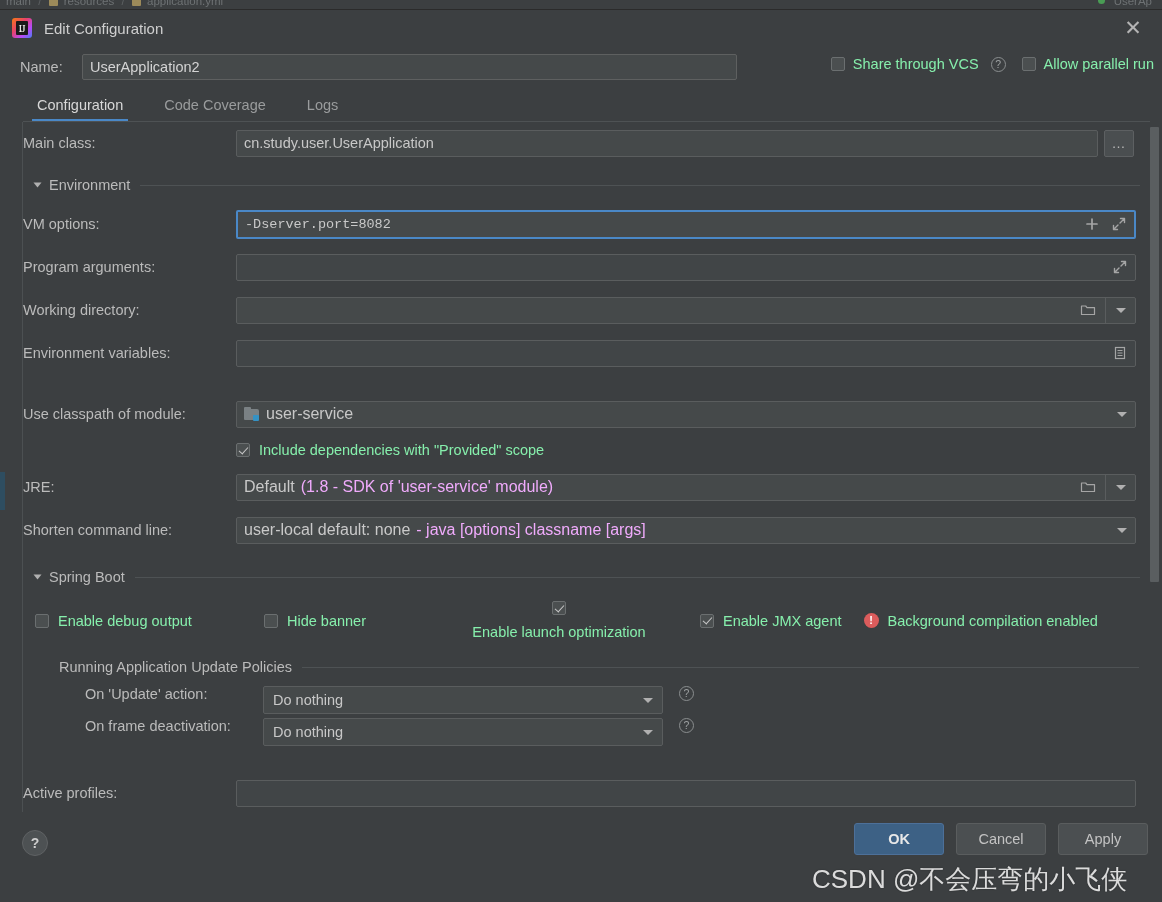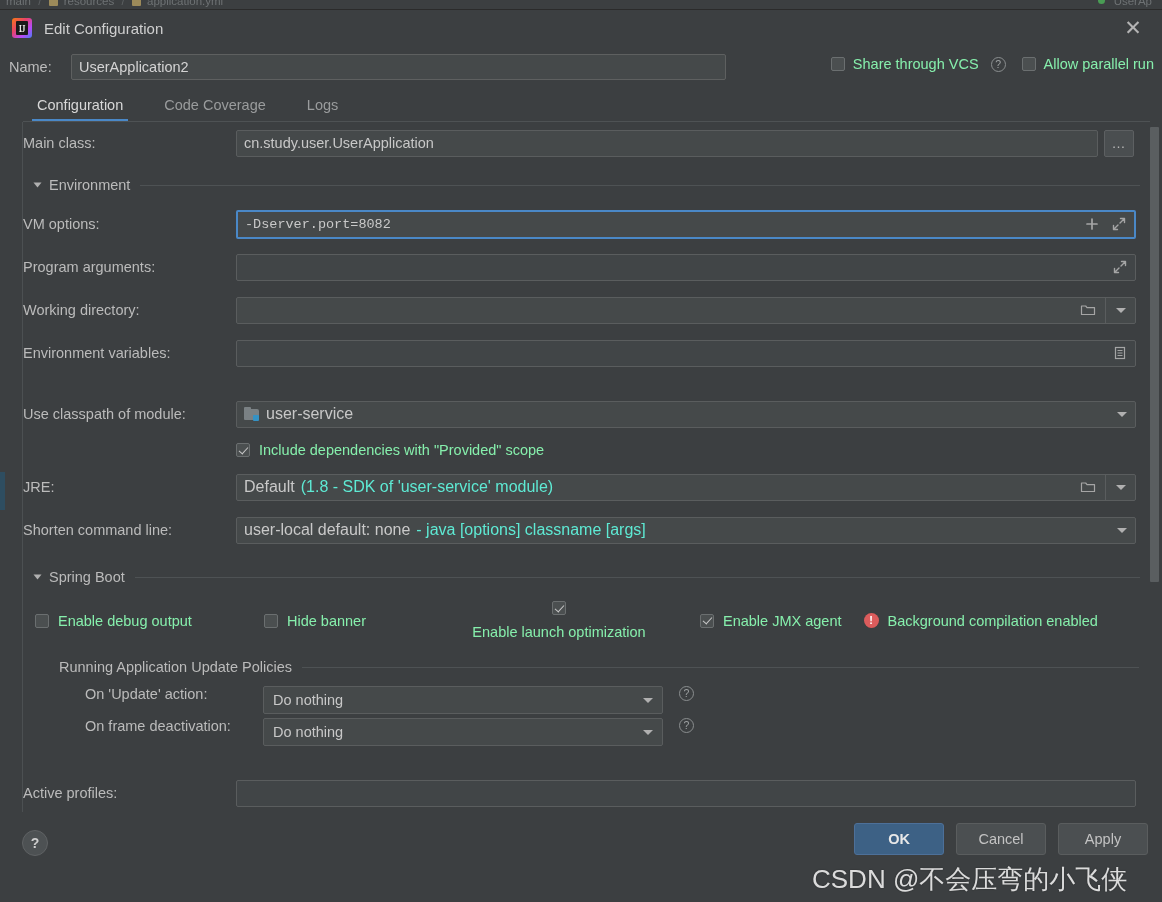--- a/index.html
+++ b/index.html
@@ -72,21 +72,21 @@
   .dlg-title { font-size: 15px; color: #cfcfcf; }
   .close-x {
     position: absolute; right: 16px; top: 6px;
     width: 26px; height: 26px; line-height: 24px; text-align: center;
     font-size: 21px; color: #b4b4b4; cursor: default; font-weight: 300;
   }
 
   
   .name-row {
     position: relative; height: 42px; display: flex; align-items: center;
-    padding-left: 9px;
+    padding-left: 20px;
   }
   .name-label { width: 62px; font-size: 14.5px; color: #bbbbbb; }
   .name-input {
     width: 655px; height: 26px; background: #45494a;
     border: 1px solid #5e6060; border-radius: 2px;
     color: #d4d4d4; font-size: 14.5px; padding: 0 7px;
     font-family: "Liberation Sans", sans-serif; outline: none;
   }
   .top-checks {
     position: absolute; right: 8px; top: 10px;
@@ -196,21 +196,21 @@
     align-items: center; justify-content: center; flex: 0 0 auto;
   }
   .tri-down {
     width: 0; height: 0; border-left: 5px solid transparent;
     border-right: 5px solid transparent; border-top: 5px solid #b0b0b0;
   }
   .combo .divider-btn {
     width: 30px; height: 100%; border-left: 1px solid #5a5d5e;
     display: flex; align-items: center; justify-content: center; flex: 0 0 auto;
   }
-  .muted { color: #5eead4; }
+  .muted { color: #f0abfc; }
   .strong { color: #c9c9c9; }
 
   .module-ico {
     width: 15px; height: 13px; margin-right: 7px; position: relative; flex: 0 0 auto;
   }
   .module-ico .mf {
     position: absolute; left: 0; top: 1px; width: 15px; height: 11px;
     background: #7a8184; border-radius: 1px 2px 1px 1px;
   }
   .module-ico .mf::before {

